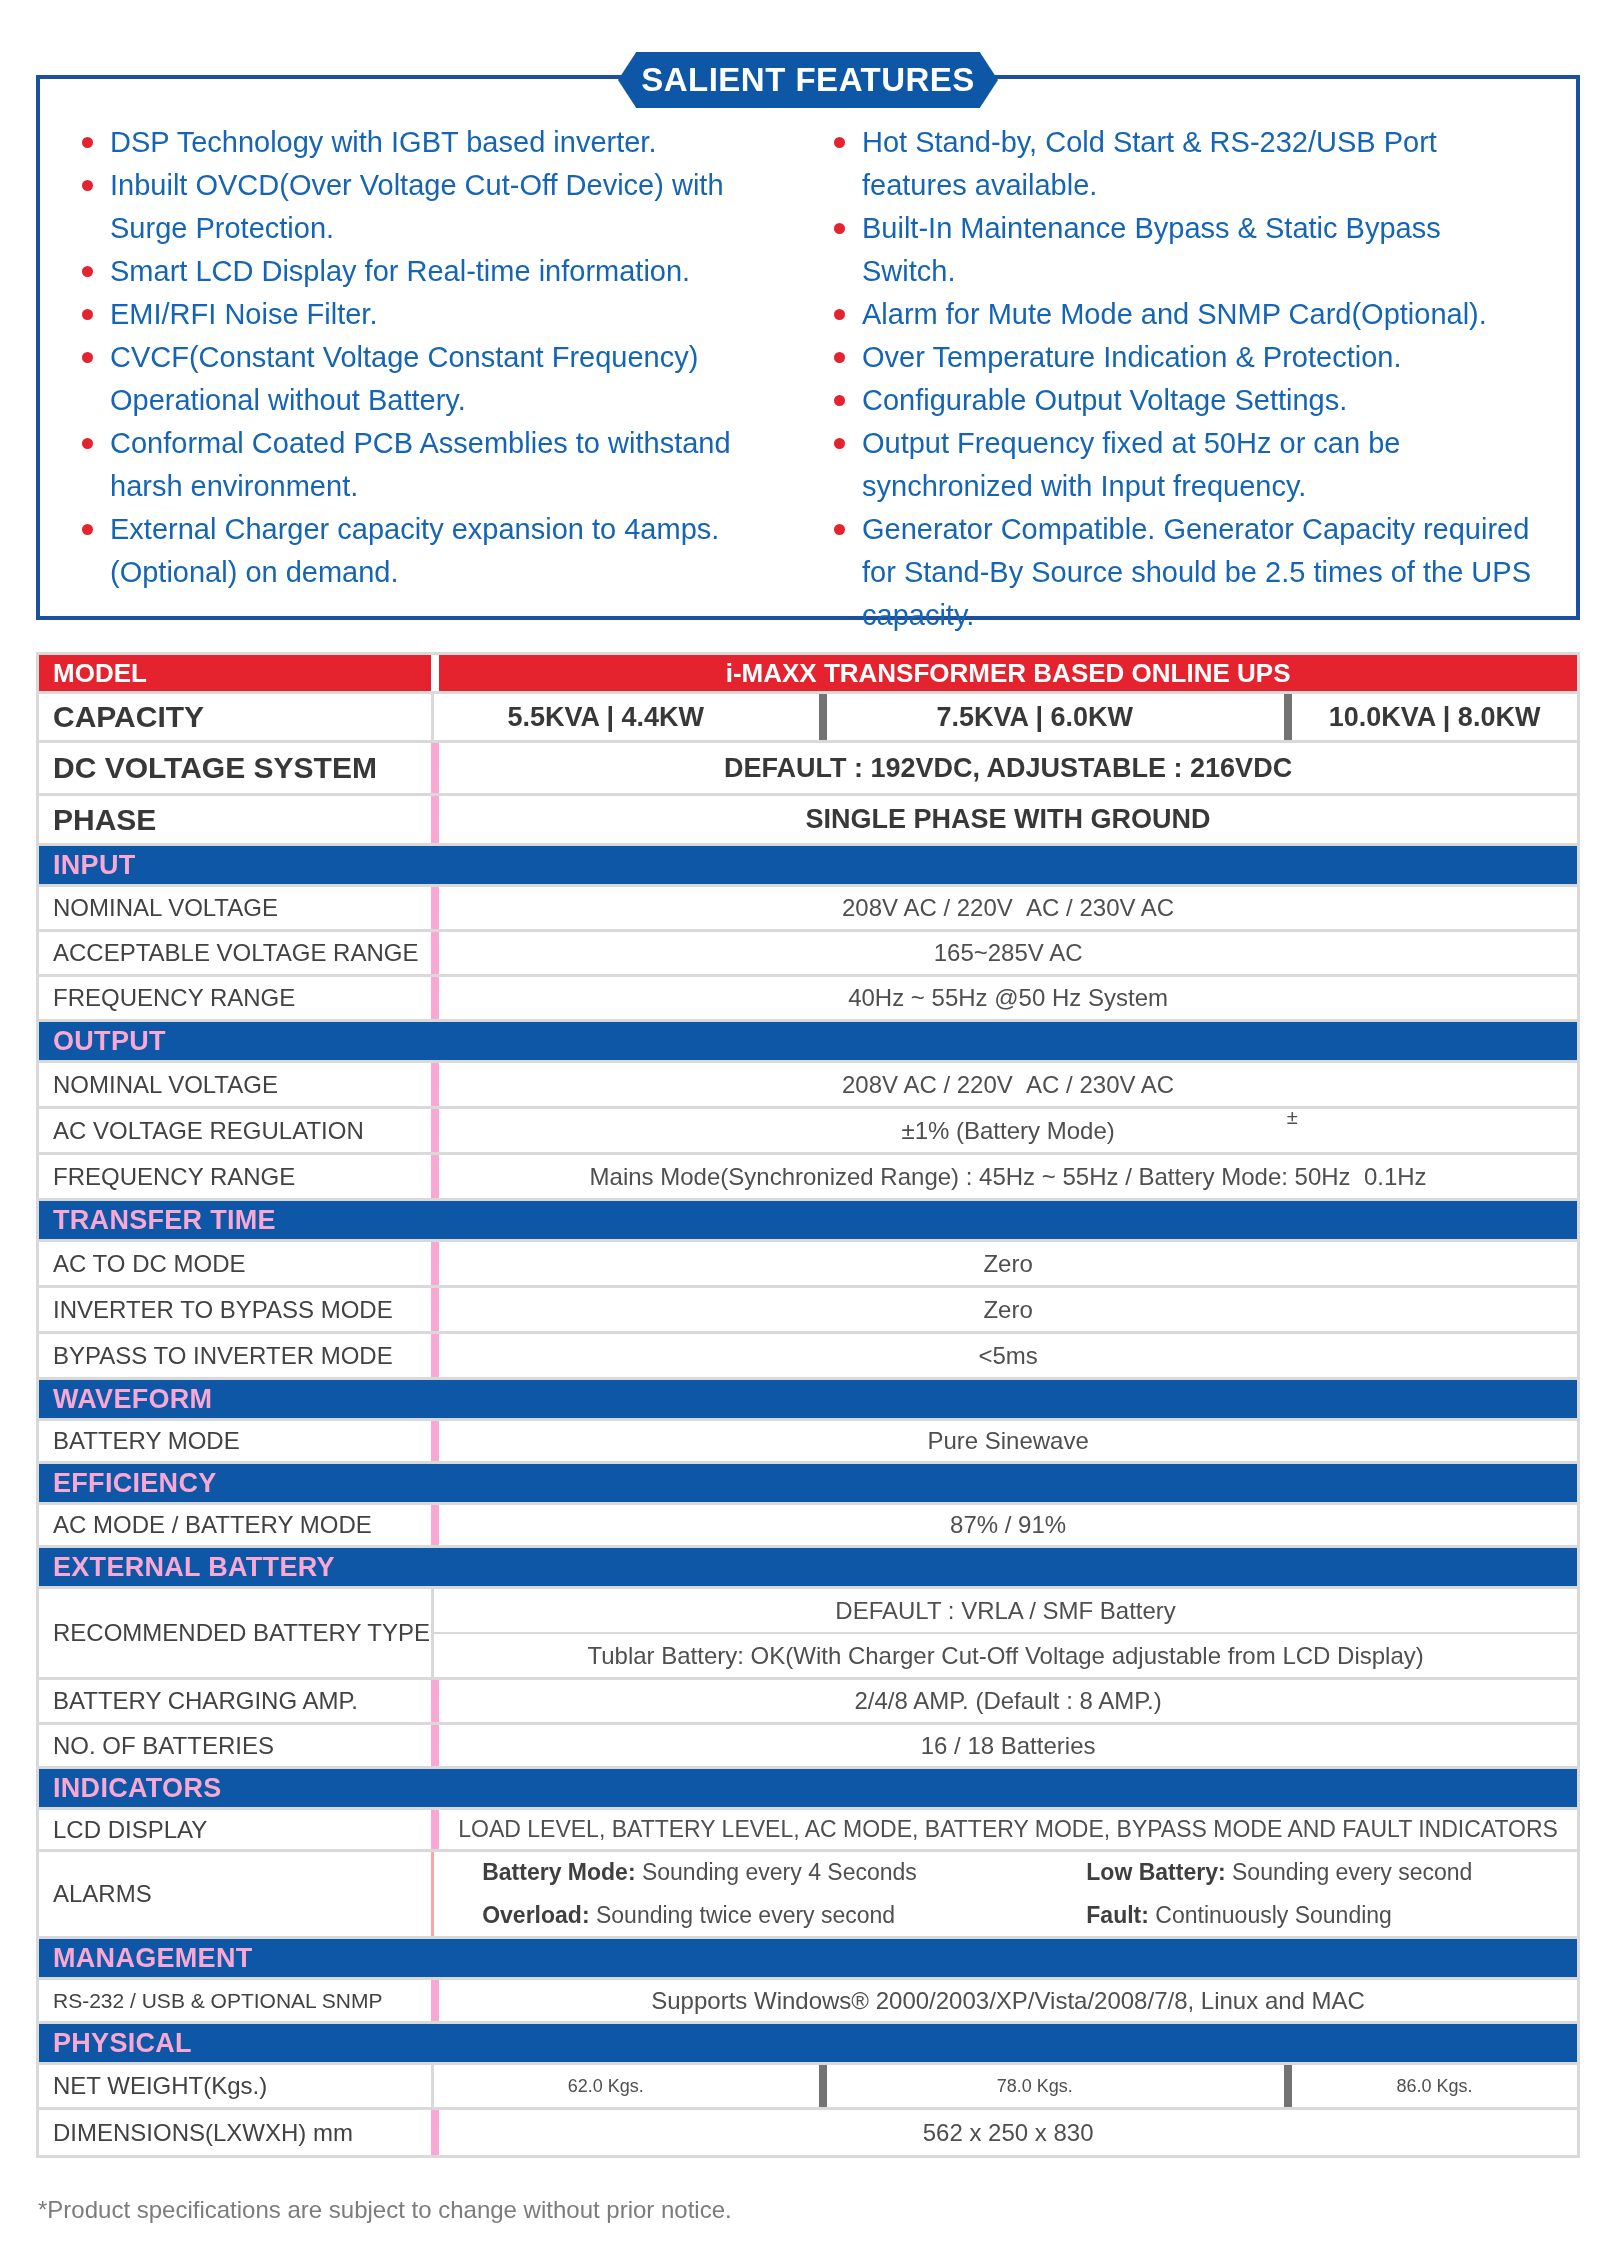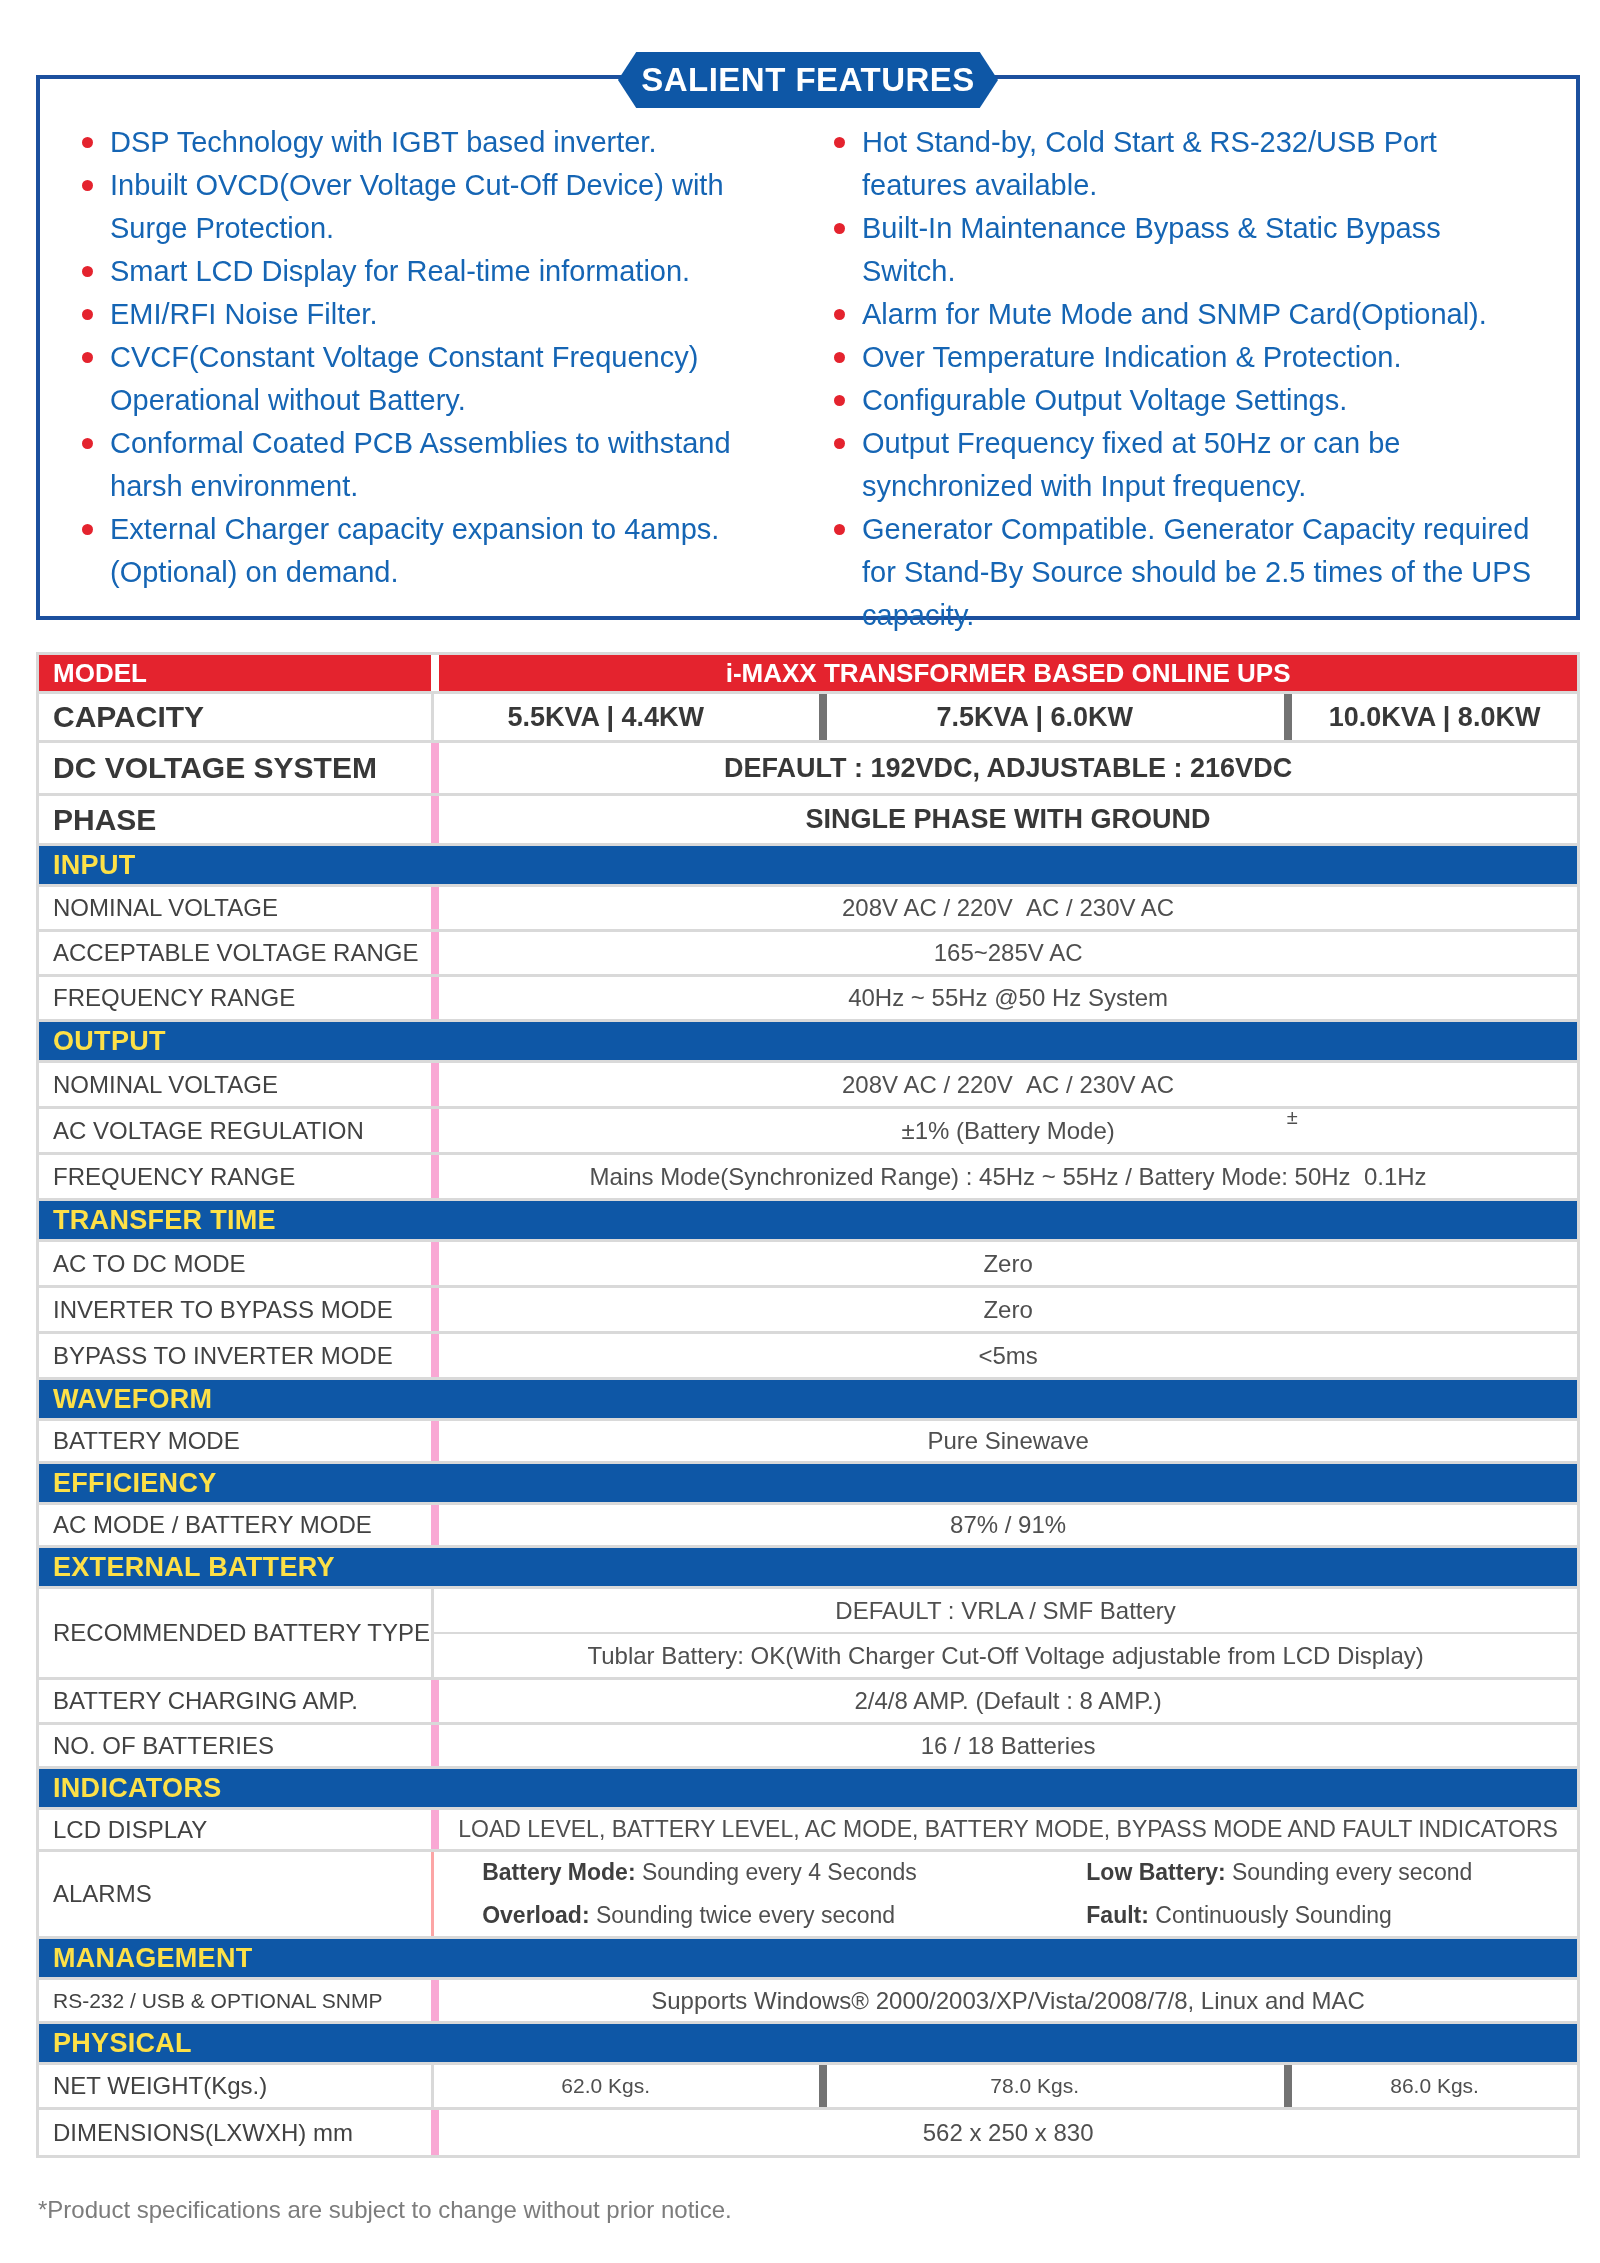--- a/index.html
+++ b/index.html
@@ -25,35 +25,35 @@
   .fcol-right{width:720px;margin-left:40px;}
   .feat{position:relative;padding-left:40px;color:#1565b4;font-size:29px;line-height:43px;}
   .feat .dot{position:absolute;left:12px;top:16px;width:11px;height:11px;border-radius:50%;background:#e4232e;}
   
   .spec-table{
     position:absolute;left:36px;top:652px;width:1544px;box-sizing:border-box;
     background:#d9d9d9;padding:3px;display:flex;flex-direction:column;gap:3px;
   }
   .trow{display:flex;background:#ffffff;align-items:stretch;}
   .thead{
-    background:#0e57a6;color:#fde047;font-weight:bold;font-size:27px;
+    background:#0e57a6;color:#f9a8d4;font-weight:bold;font-size:27px;
     height:38px;display:flex;align-items:center;padding-left:14px;letter-spacing:.3px;
   }
   .tlabel{
     flex:0 0 25.5%;display:flex;align-items:center;padding-left:14px;
     box-sizing:border-box;font-size:24px;color:#424242;
   }
   .tval{
     flex:1;display:flex;align-items:center;justify-content:center;text-align:center;
     border-left:8px solid #f9a8d4;box-sizing:border-box;position:relative;
     font-size:24px;color:#4f4f4f;padding:0 10px;
   }
   .vcell{
     display:flex;align-items:center;justify-content:center;text-align:center;
-    box-sizing:border-box;font-size:21px;color:#4f4f4f;
+    box-sizing:border-box;font-size:18px;color:#4f4f4f;
   }
   .vcell+.vcell{border-left:8px solid #737373;margin-left:42px;}
   
   .model{background:#e4232e;}
   .model .tlabel{color:#ffffff;font-weight:bold;font-size:26px;}
   .model .tval{border-left-color:#ffffff;color:#ffffff;font-weight:bold;font-size:26px;}
   .toprow .tlabel{font-weight:bold;font-size:30px;color:#383838;}
   .toprow .tval,.toprow .vcell{font-weight:bold;font-size:27px;color:#383838;}
   
   .h36{height:36px}.h46{height:46px}.h50{height:50px}.h47{height:47px}

